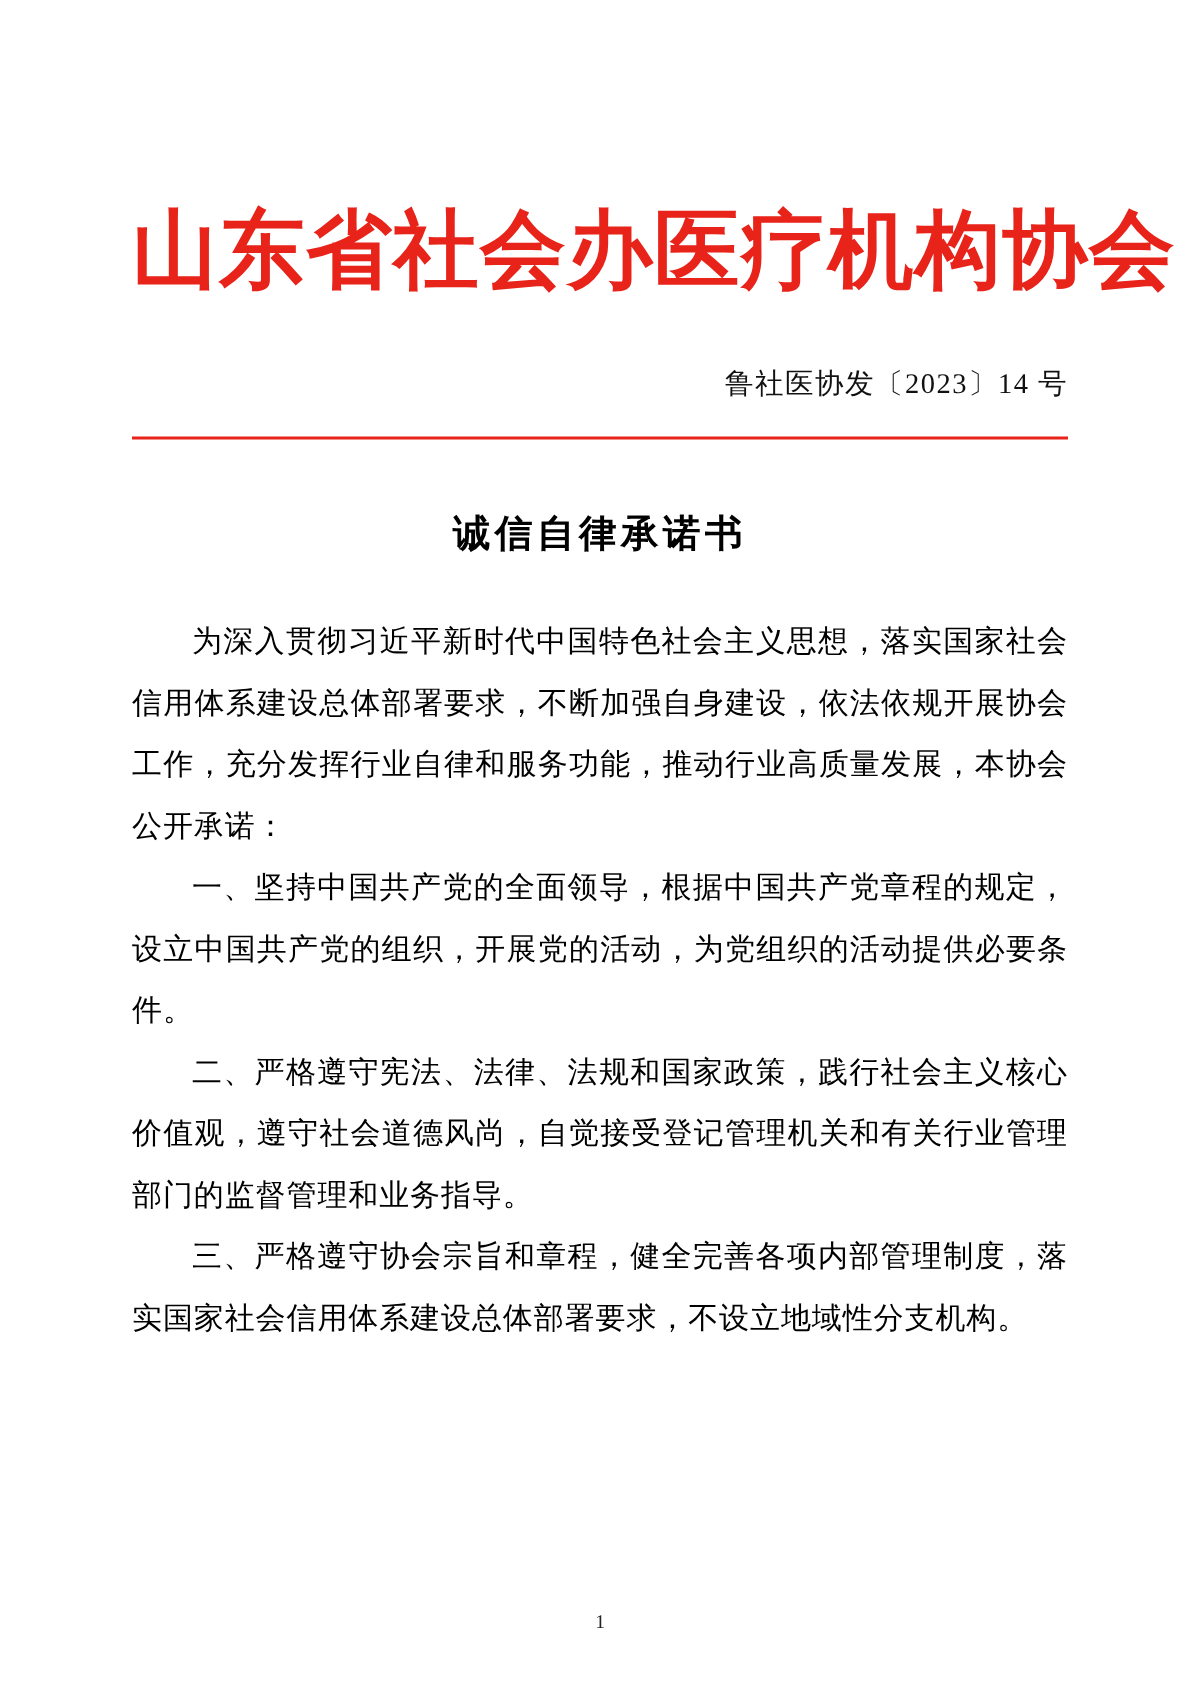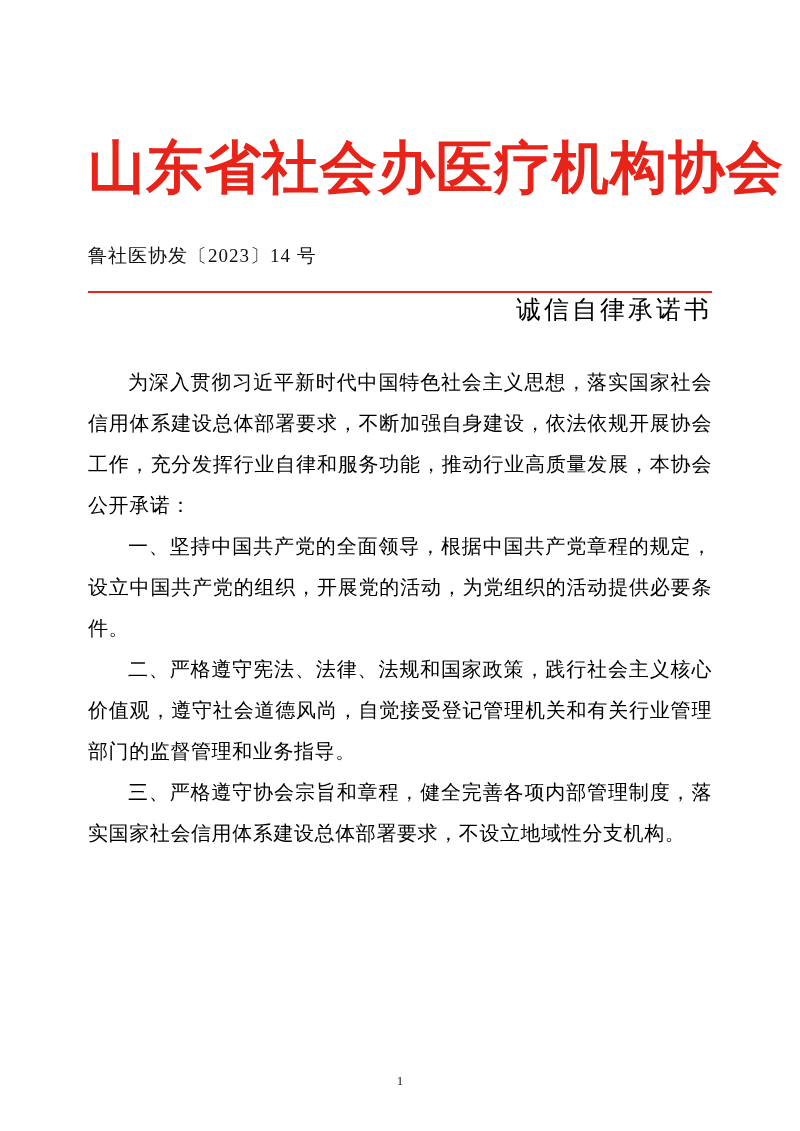--- a/index.html
+++ b/index.html
@@ -30,36 +30,37 @@
     font-family: "DejaVu Sans", "Liberation Sans", sans-serif;
     font-weight: 700;
     font-size: 57px;
     line-height: 1.25;
     letter-spacing: 1px;
     white-space: nowrap;
   }
   .doc-number {
     margin: 0;
     padding-top: 40px;
-    text-align: left;
+    text-align: right;
     font-size: 19px;
     letter-spacing: 1px;
     color: #111111;
   }
   .red-rule {
     margin: 22px 0 0 0;
     height: 2px;
     background: #e8231a;
     width: 100%;
   }
   .doc-title {
     margin: 0;
-    text-align: right;
+    padding-top: 46px;
+    text-align: center;
     font-size: 25px;
-    font-weight: 400;
+    font-weight: 700;
     letter-spacing: 3px;
     font-family: "DejaVu Sans", "Liberation Sans", sans-serif;
   }
   .body-text {
     padding-top: 36px;
   }
   .para {
     margin: 0;
     font-size: 20px;
     line-height: 41px;

